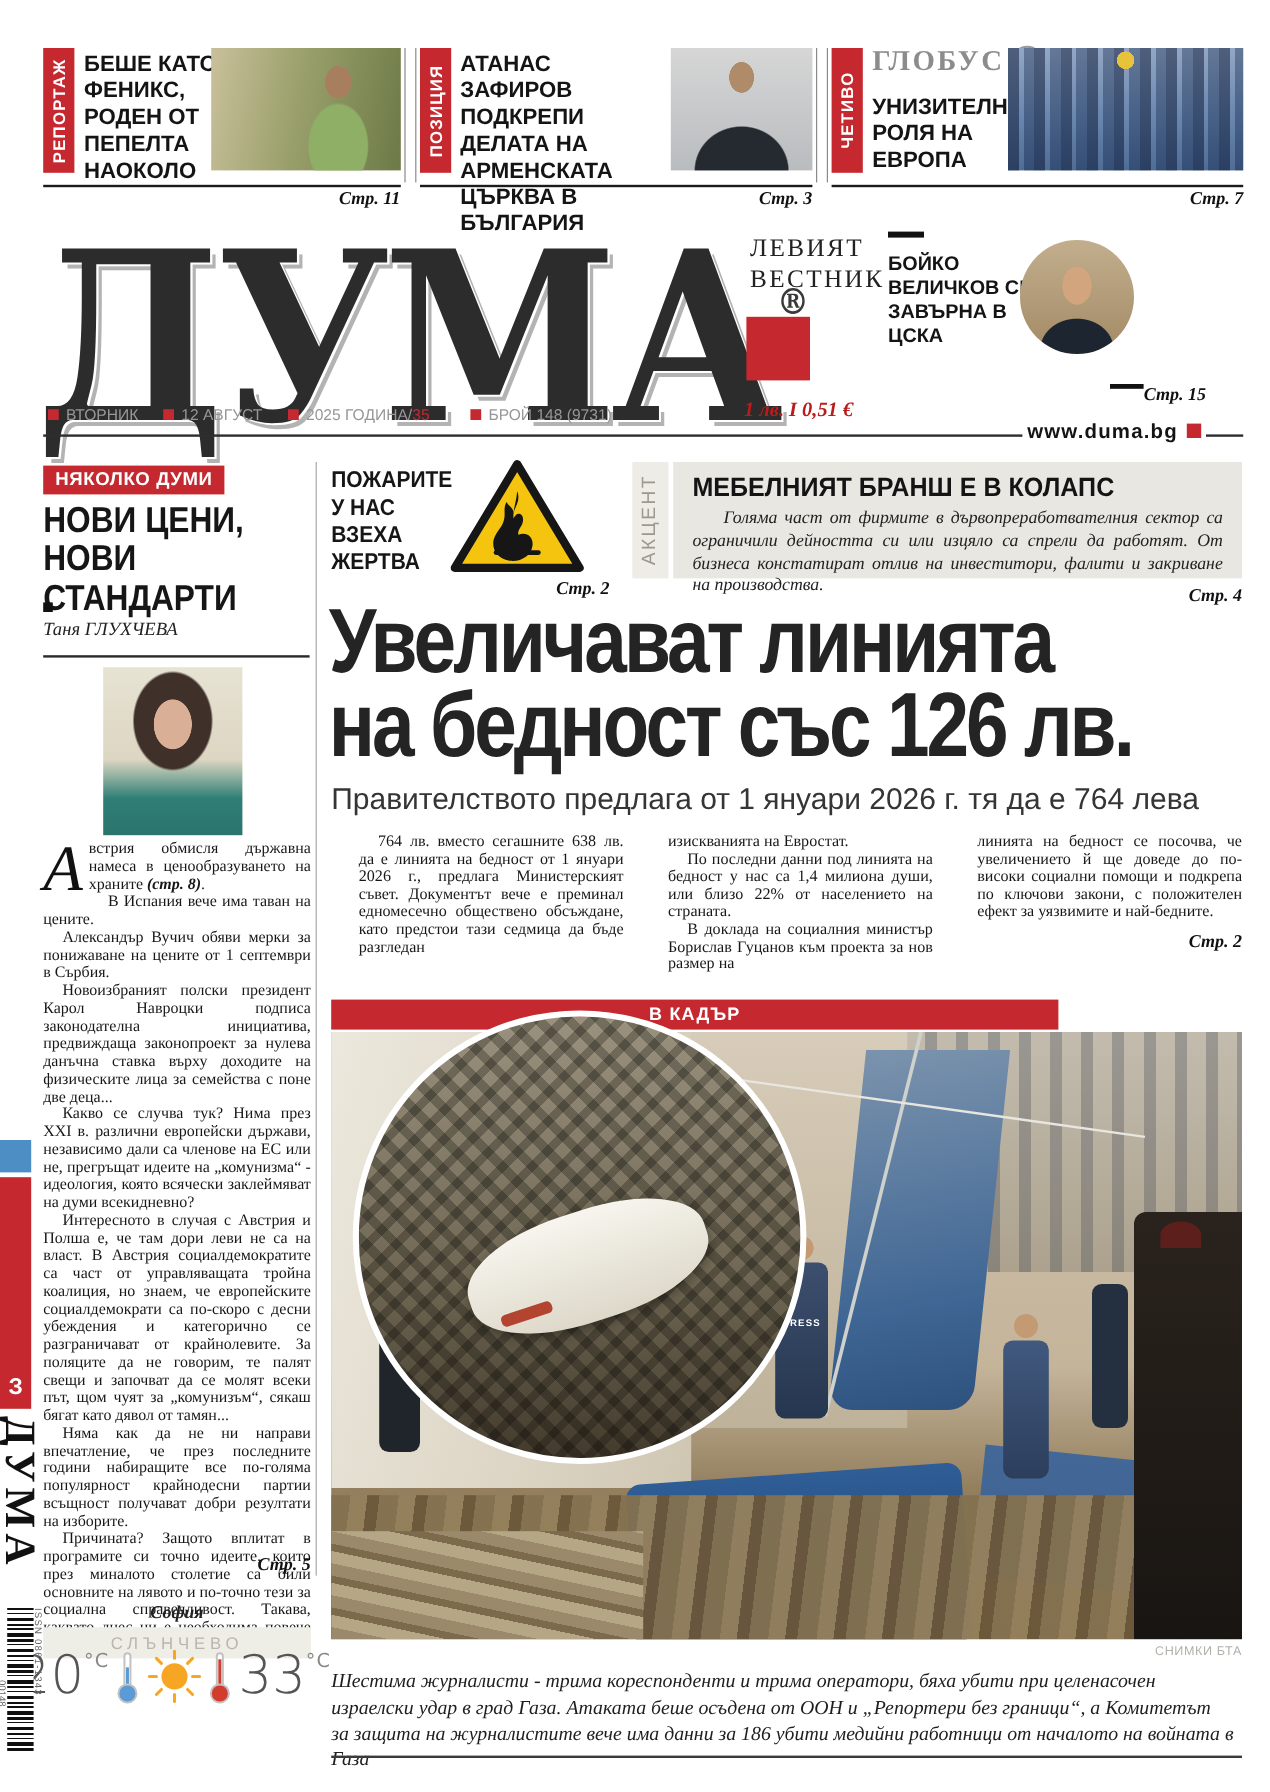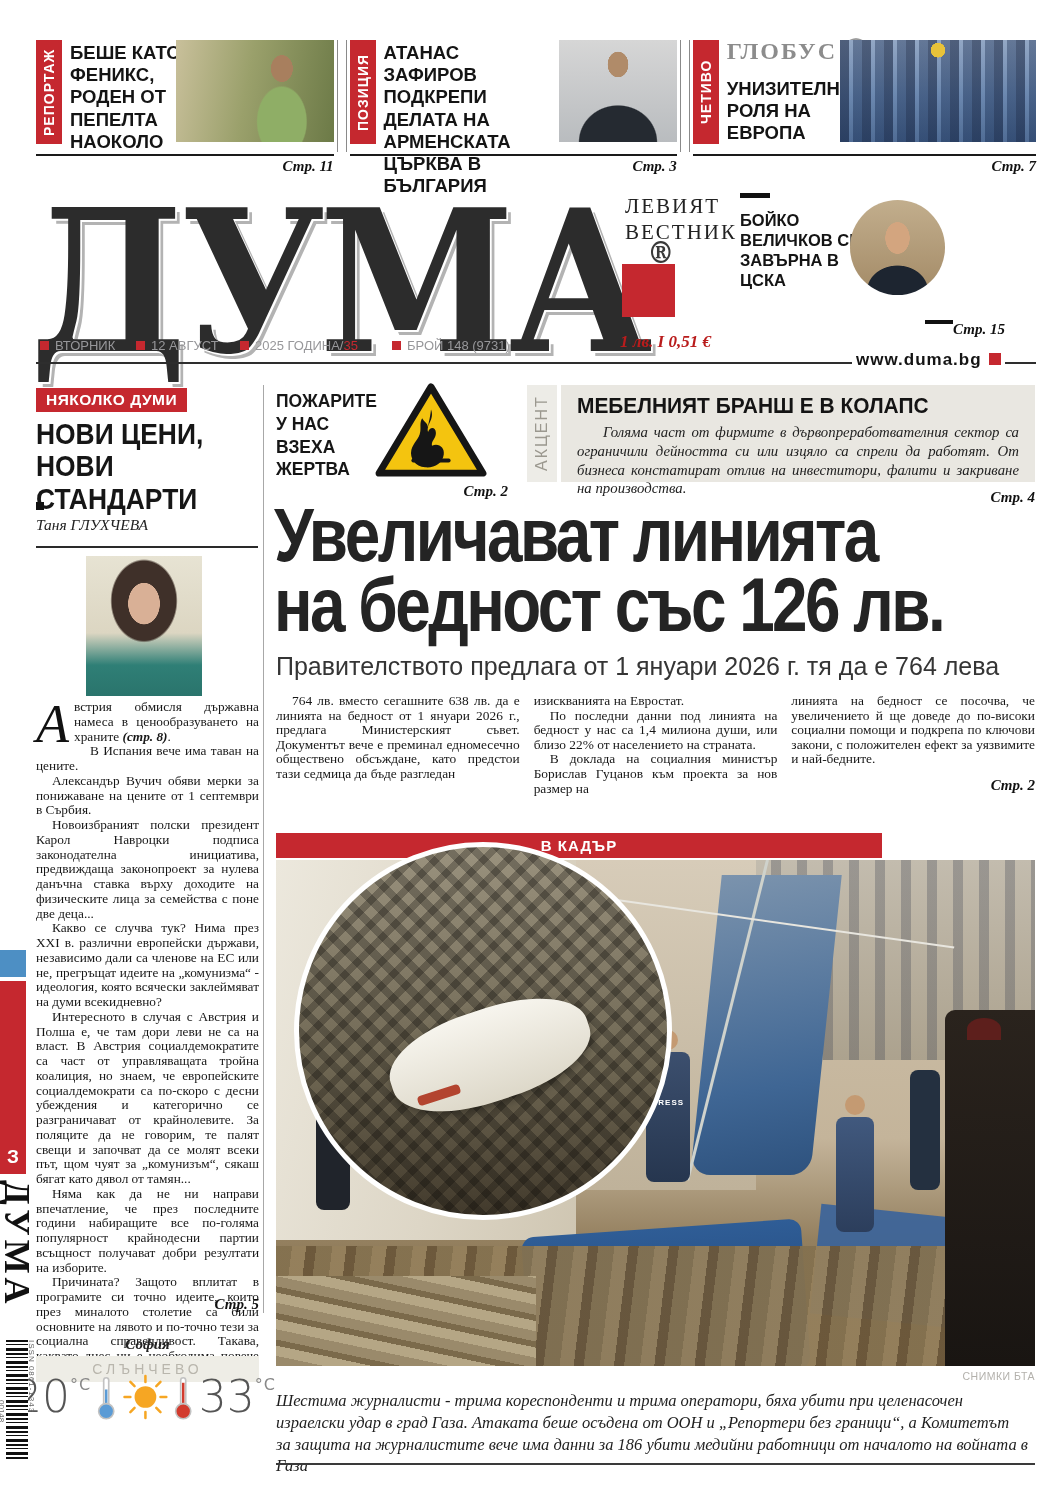--- a/index.html
+++ b/index.html
@@ -76,21 +76,21 @@
   .ak-text{margin-top:4px;font-family:"Liberation Serif",serif;font-style:italic;font-size:14.8px;line-height:1.27;
            color:#222;text-align:justify;text-indent:26px;}
   .ak-page{left:947px;top:489px;width:88px;text-align:right;}
 
   
   .headline{left:274px;top:500px;width:780px;}
   .headline .hl{font-weight:bold;font-size:76px;line-height:70px;letter-spacing:-3px;color:#242424;
                 transform:scaleX(.84);transform-origin:0 0;display:block;white-space:nowrap;}
   .subhead{left:276px;top:652px;width:759px;font-size:25px;color:#353535;}
   .leadcols{left:276px;top:694px;width:759px;height:140px;display:flex;gap:14px;}
-  .lcol{flex:1;font-family:"Liberation Serif",serif;font-size:13.4px;line-height:1.09;text-align:justify;color:#171717;}
+  .lcol{flex:1;font-family:"Liberation Serif",serif;font-size:13.4px;line-height:1.09;text-align:justify;color:#171717;margin-left:23px;}
   .lcol p{margin:0;text-indent:16px;}
   .lcol p.noind{text-indent:0;}
   .l-page{text-align:right;margin-top:10px;}
 
   
   .banner{left:276px;top:833px;width:606px;height:25px;background:#c5282f;color:#fff;font-weight:bold;font-size:15px;
           letter-spacing:1px;text-align:center;line-height:25px;}
   .mainphoto{left:276px;top:860px;width:759px;height:506px;overflow:hidden;
              background:linear-gradient(180deg,#cfc3ae 0%,#c4b49a 55%,#94805f 75%,#6f5d42 100%);}
   .mp{position:absolute;}

